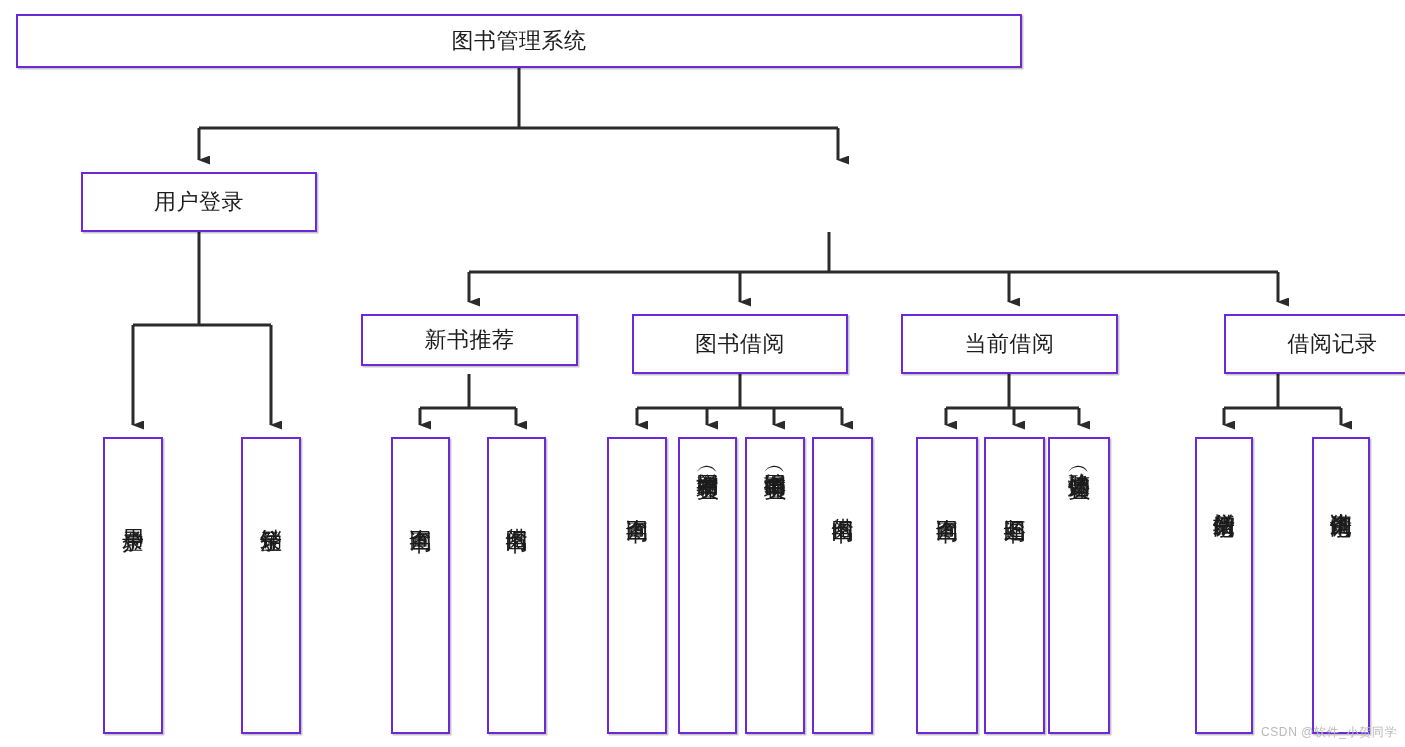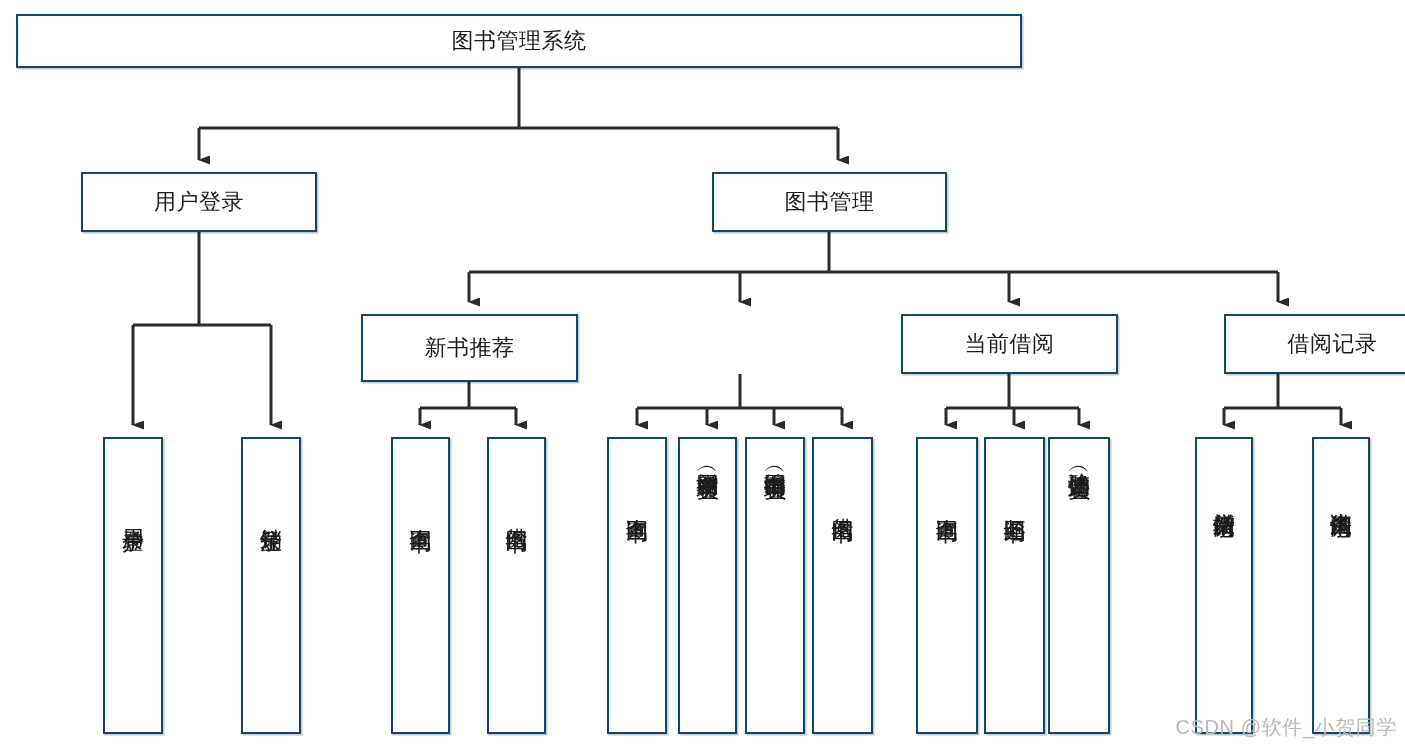--- a/index.html
+++ b/index.html
@@ -21,21 +21,21 @@
     position: absolute;
     left: 0;
     top: 0;
     width: 1405px;
     height: 747px;
     pointer-events: none;
   }
   .node {
     position: absolute;
     box-sizing: border-box;
-    border: 2px solid #0c4a6e;
+    border: 2px solid #6d28d9;
     background: #ffffff;
     display: flex;
     align-items: center;
     justify-content: center;
     box-shadow: 1.5px 1.5px 0 rgba(0,0,0,0.22);
   }
   .node .label {
     color: #1c1c1c;
     font-size: 21px;
     line-height: 1.18;
@@ -66,21 +66,21 @@
   }
   .node.root .label,
   .node.l2 .label,
   .node.l3 .label {
     font-size: 22px;
   }
   .watermark {
     position: absolute;
     right: 8px;
     bottom: 6px;
-    font-size: 20px;
+    font-size: 12px;
     color: #b9b9b9;
     letter-spacing: 0.6px;
     white-space: nowrap;
   }
 </style>
 </head>
 <body>
 
 <div id="canvas">
 
@@ -134,26 +134,26 @@
     </g>
   </svg>
 
   <div class="node root" style="left:16px; top:14px; width:1006px; height:54px;">
     <span class="label">图书管理系统</span>
   </div>
 
   <div class="node l2" style="left:81px; top:172px; width:236px; height:60px;">
     <span class="label">用户登录</span>
   </div>
-  <div class="node l2" style="left:712px; top:172px; width:235px; height:60px;">
-    <span class="label">图书管理</span>
-  </div>
-
-  <div class="node l3" style="left:361px; top:314px; width:217px; height:68px;">
+
+  <div class="node l3" style="left:361px; top:314px; width:217px; height:52px;">
     <span class="label">新书推荐</span>
+  </div>
+  <div class="node l3" style="left:632px; top:314px; width:216px; height:60px;">
+    <span class="label">图书借阅</span>
   </div>
   <div class="node l3" style="left:901px; top:314px; width:217px; height:60px;align-items:center;">
     <span class="label">当前借阅</span>
   </div>
   <div class="node l3" style="left:1224px; top:314px; width:217px; height:60px;">
     <span class="label">借阅记录</span>
   </div>
 
   <div class="node vertical mid" style="left:103px; top:437px; width:60px; height:297px;">
     <span class="label">用户登录</span>

